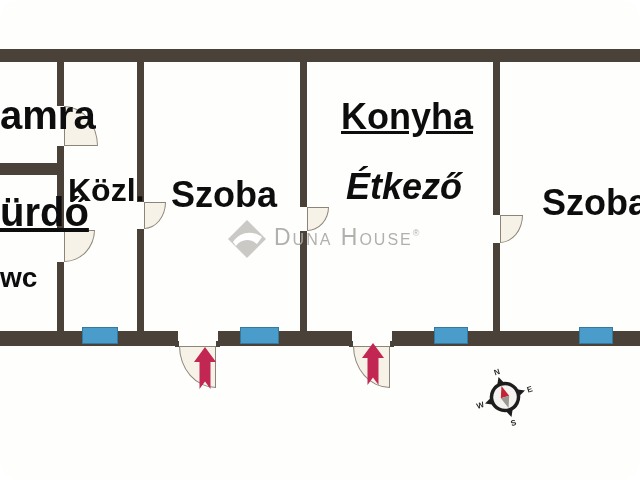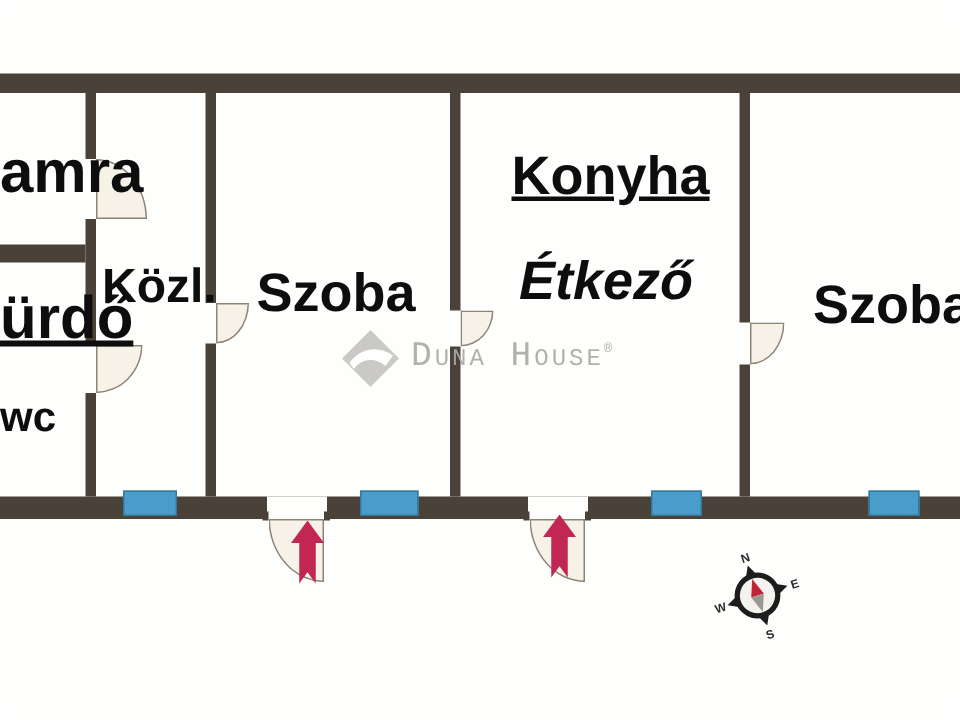--- a/index.html
+++ b/index.html
@@ -34,21 +34,21 @@
     border:1px solid #35799f;box-sizing:border-box;
   }
   .door-opening{position:absolute;top:331px;height:15px;background:#fefefd;}
   .hinge{position:absolute;width:4px;height:6px;background:#4a4138;}
 
   .entrance-arrow{position:absolute;width:22px;height:42px;}
 
   .watermark{position:absolute;left:226px;top:218px;display:flex;align-items:flex-start;opacity:.92;}
   .wm-logo{width:42px;height:42px;}
   .wm-text{
-    font-family:Liberation Mono, monospace;font-variant:small-caps;
+    font-family:Liberation Sans, sans-serif;font-variant:small-caps;
     font-size:23px;letter-spacing:2px;color:#abaa a7;
     color:#abaaa7;margin-left:6px;margin-top:6px;white-space:nowrap;
   }
   .wm-reg{font-size:9px;vertical-align:super;letter-spacing:0;}
 
   .compass{position:absolute;left:473px;top:365px;width:64px;height:64px;}
 </style>
 </head>
 <body>
 

